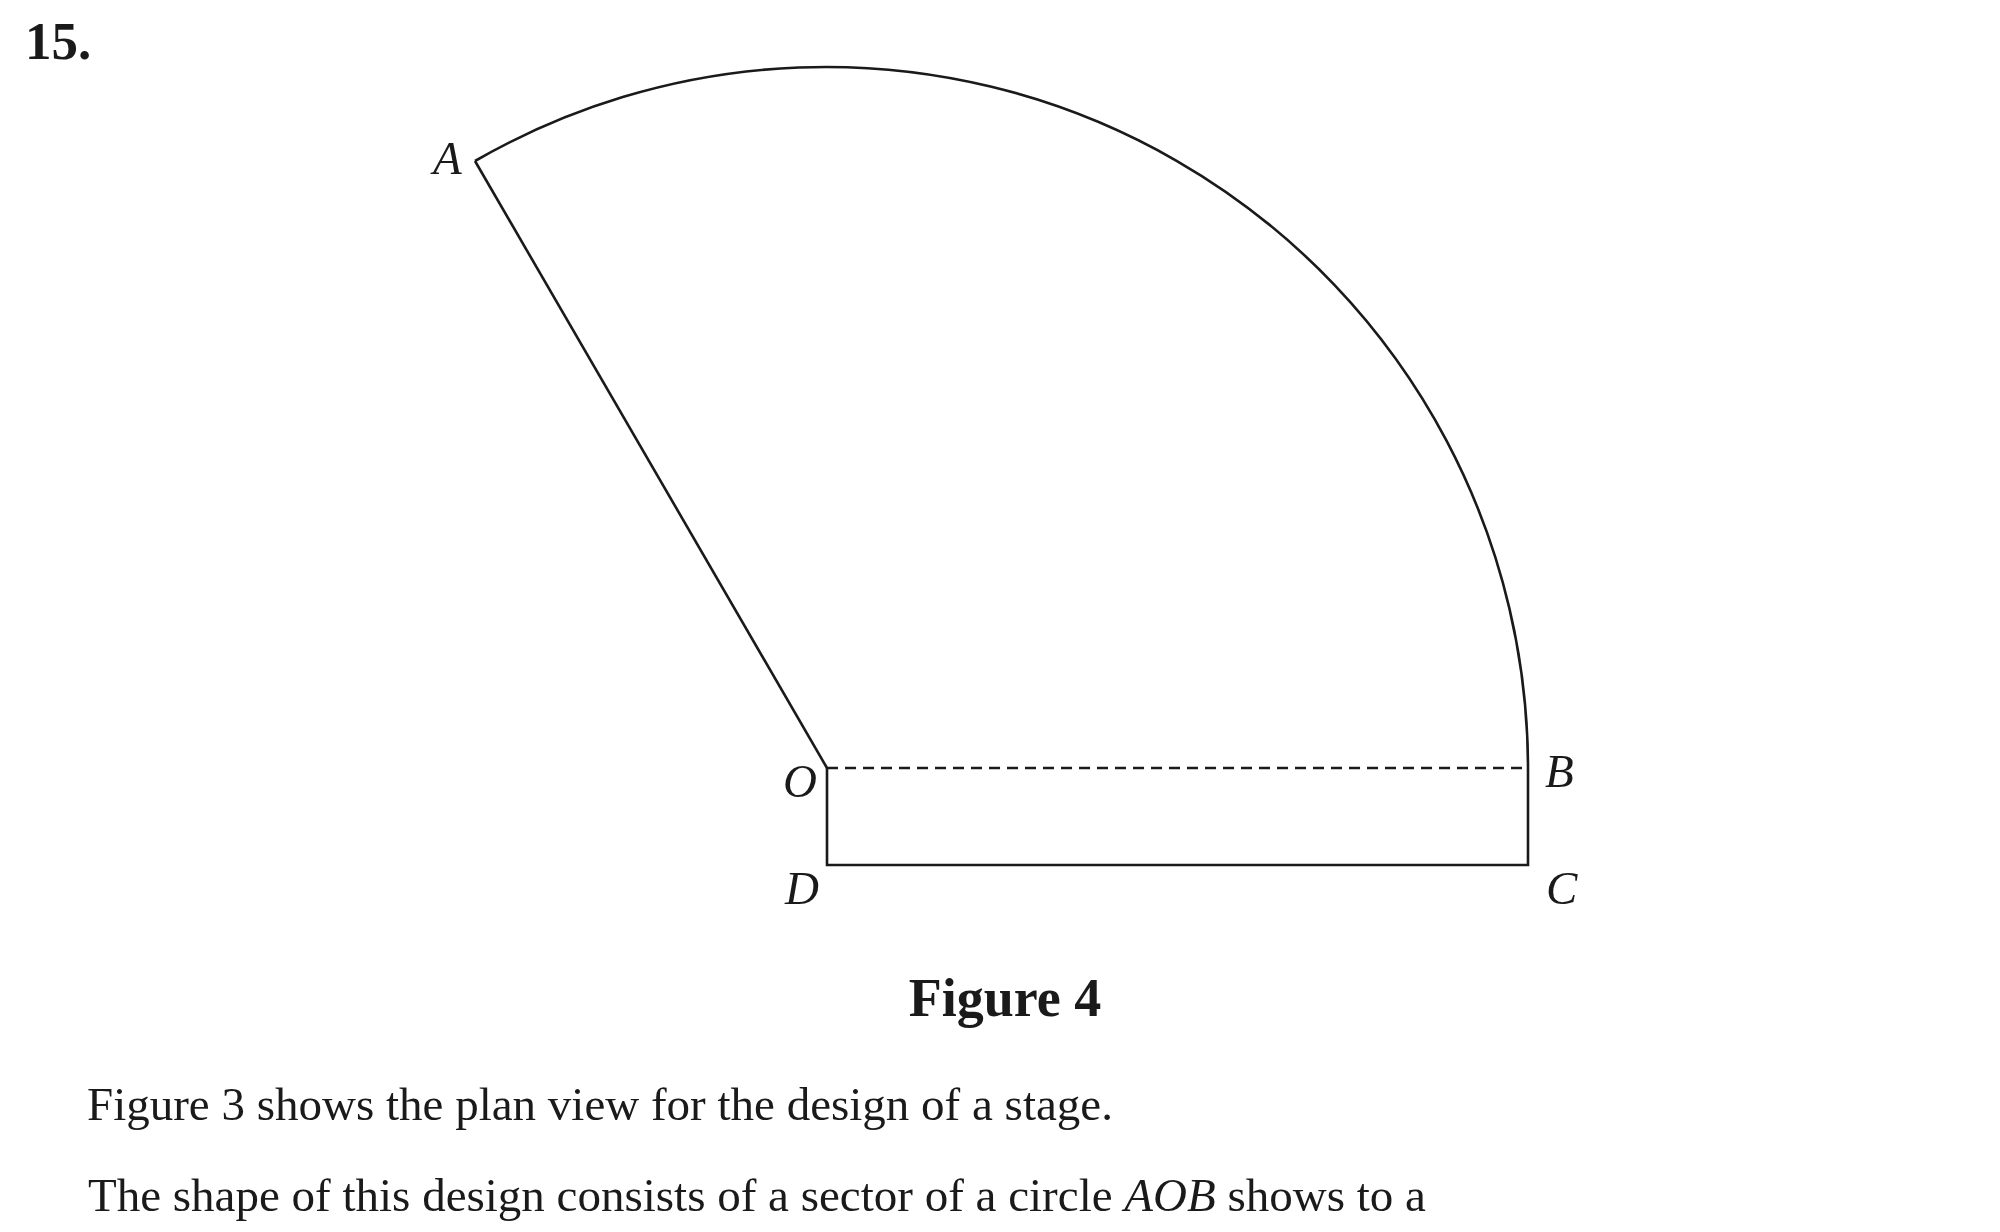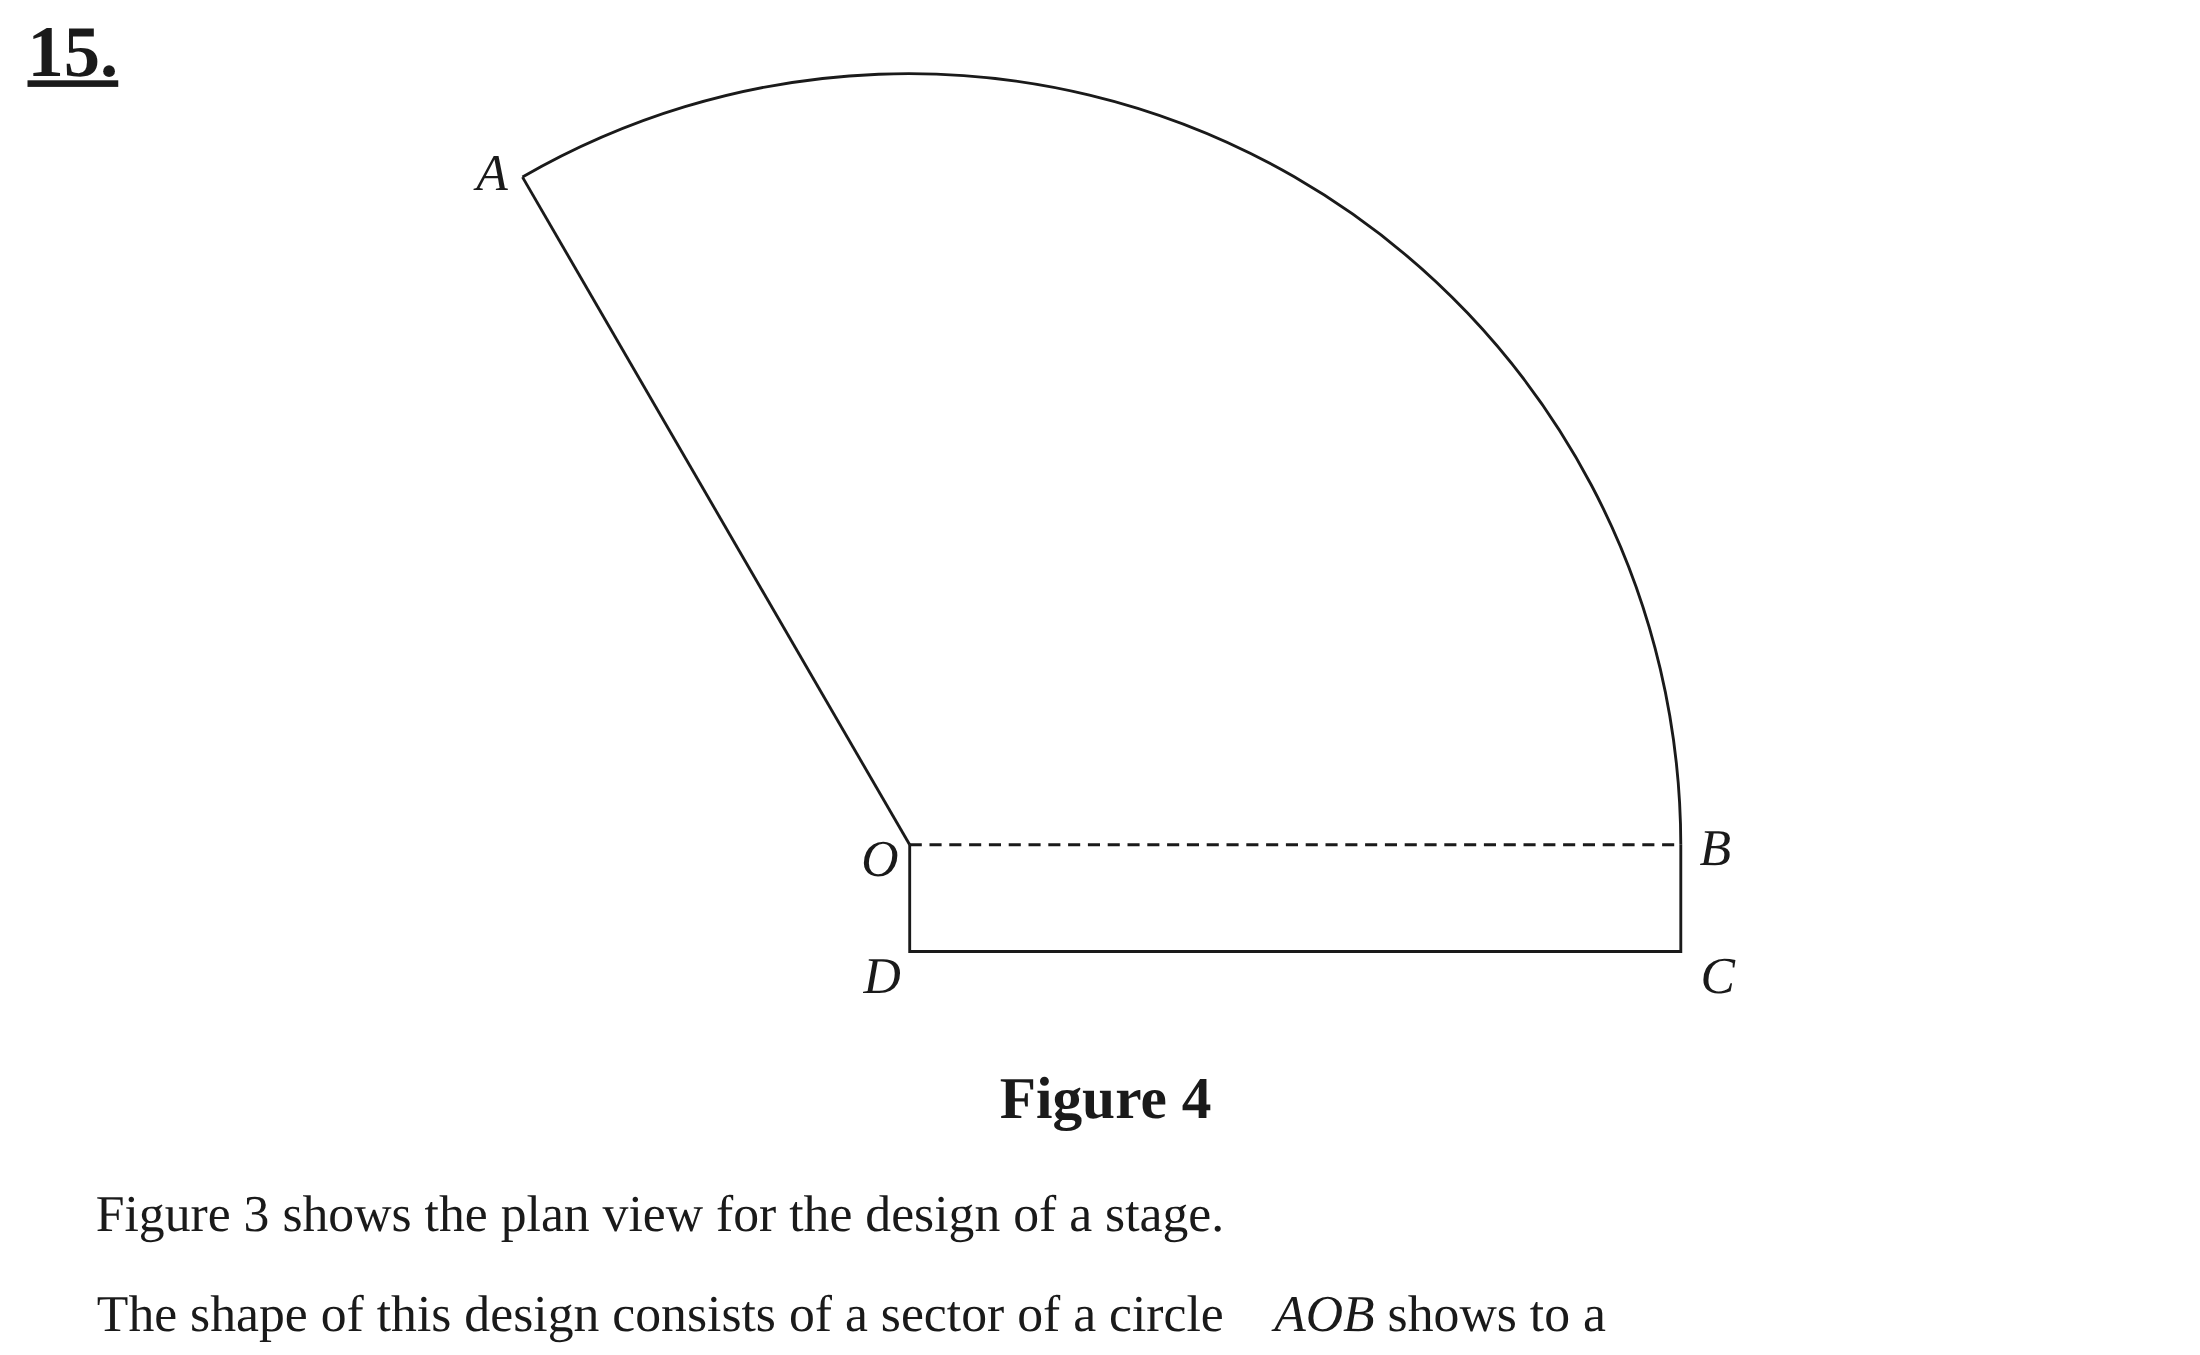--- a/index.html
+++ b/index.html
@@ -10,24 +10,23 @@
     height: 1232px;
     background: #ffffff;
     color: #1a1a1a;
     font-family: "Liberation Serif", "DejaVu Serif", serif;
     overflow: hidden;
   }
   .qnum {
     position: absolute;
     left: 25px;
     top: 15px;
-    font-size: 66px;
+    font-size: 53px;
     font-weight: bold;
     line-height: 1;
-    text-decoration: underline;
   }
   .figure-svg {
     position: absolute;
     left: 0;
     top: 0;
     width: 2000px;
     height: 1232px;
   }
   .vlabel {
     position: absolute;
@@ -52,21 +51,21 @@
     white-space: nowrap;
   }
   .para {
     position: absolute;
     font-size: 47px;
     line-height: 1;
     white-space: nowrap;
   }
   .p1 { left: 87px; top: 1081px; }
   .p2 { left: 88px; top: 1172px; }
-  .ital { font-style: italic; margin-left: 34px; }
+  .ital { font-style: italic; }
 </style>
 </head>
 <body>
 
 <div class="page">
 
   <div class="qnum">15.</div>
 
   <svg class="figure-svg" viewBox="0 0 2000 1232" xmlns="http://www.w3.org/2000/svg">
     <g id="figure-lines" fill="none" stroke-linecap="butt" stroke-linejoin="miter" stroke="#1a1a1a" stroke-width="2.6">

